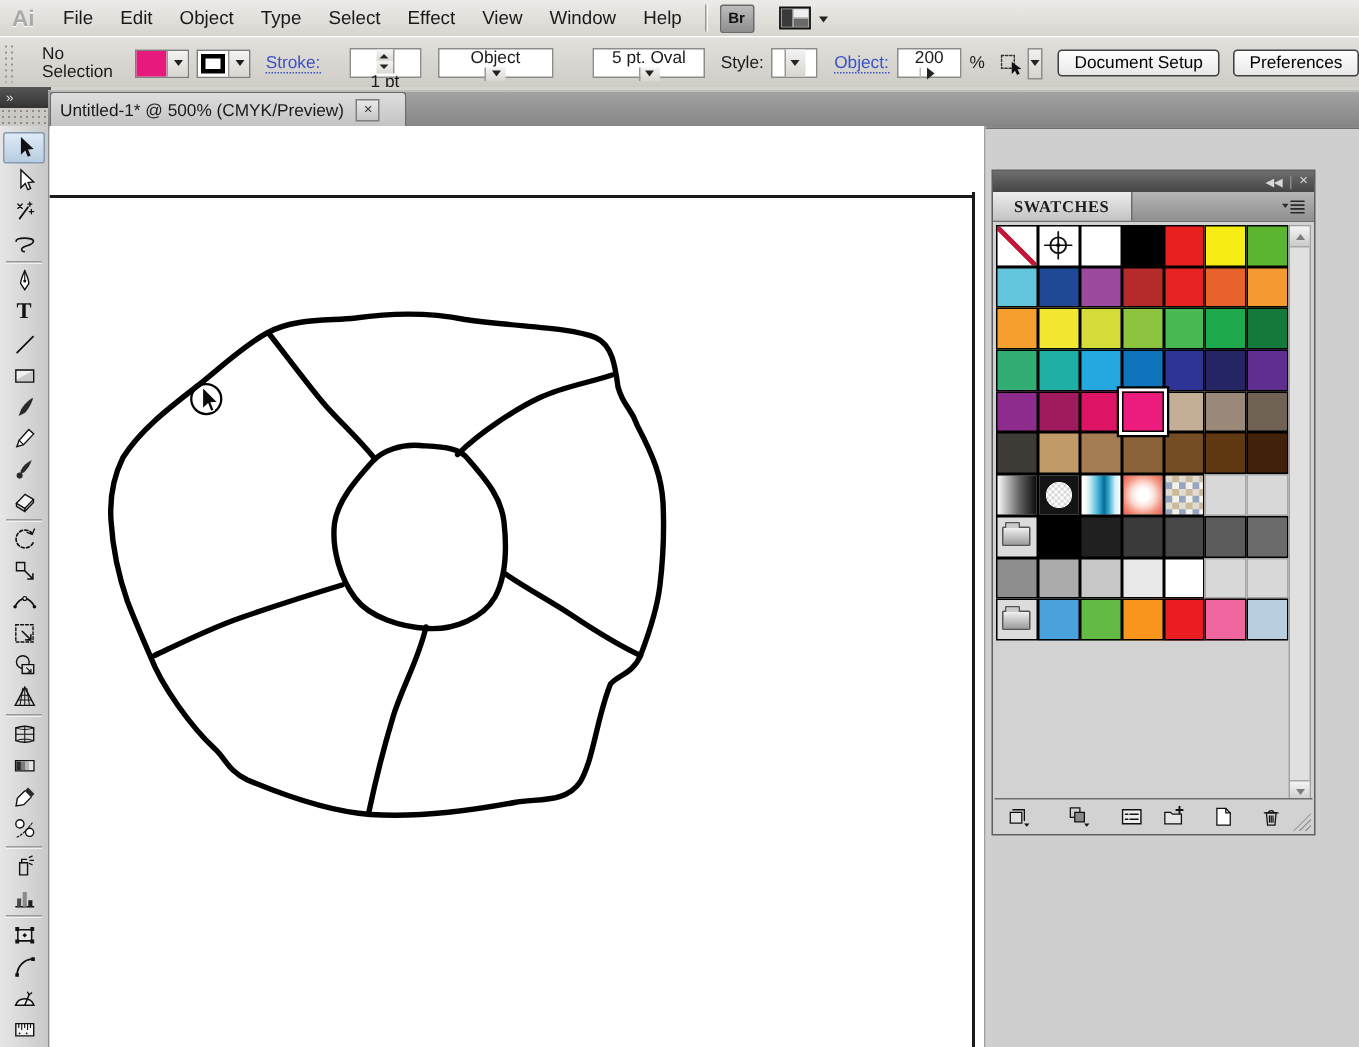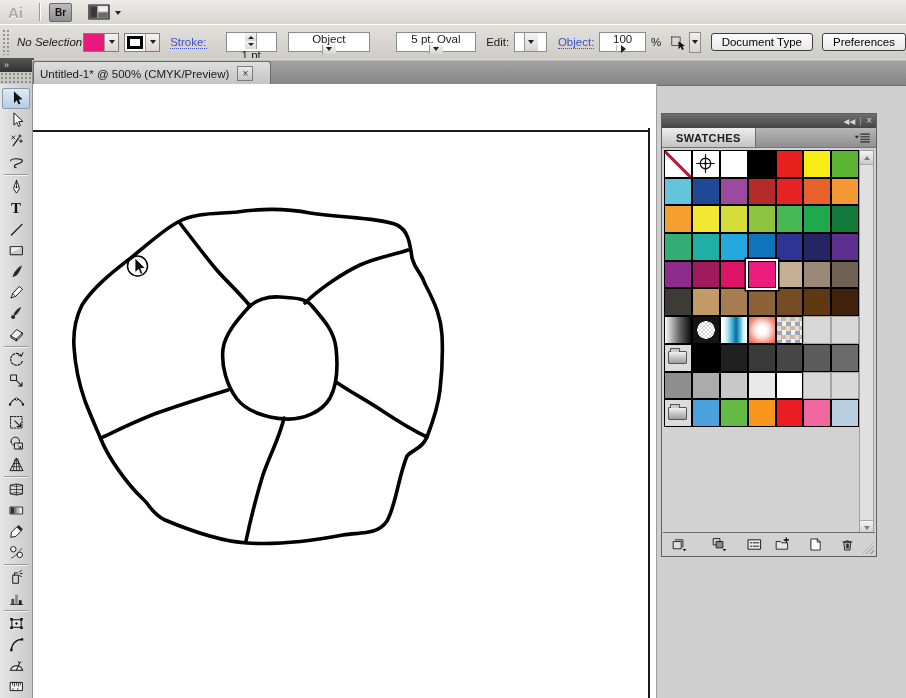--- a/index.html
+++ b/index.html
@@ -15,21 +15,21 @@
   #br-btn{width:21px;height:17px;background:linear-gradient(#bdbdbd,#8f8f8f);border:1px solid #6a6a6a;border-radius:2px;
           font-size:10px;font-weight:bold;color:#111;display:grid;place-items:center;}
   #workspace-btn{display:flex;align-items:center;gap:5px;margin-left:16px;}
   #workspace-btn svg{width:22px;height:16px;}
   .tri-d{width:0;height:0;border:3.5px solid transparent;border-top:4.5px solid #222;margin-top:4px;}
   
   #controlbar{position:absolute;left:0;top:24px;width:906px;height:34px;background:linear-gradient(#E2E0DC,#CFCCC6);
               border-top:1px solid #fff;border-bottom:1px solid #8a8a8a;display:flex;align-items:center;font-size:11.5px;}
   #cbar-grip{position:absolute;left:2px;top:4px;bottom:4px;width:7px;
              background-image:radial-gradient(#949494 28%,transparent 32%);background-size:4px 4px;}
-  #status-text{margin-left:17px;width:86px;font-style:italic;}
+  #status-text{margin-left:28px;width:86px;}
   .mini-combo{display:flex;height:17px;border:1px solid #7e7e7e;background:#fff;margin-right:5px;}
   .swatch-box{width:20px;height:100%;}
   .arrow-btn{width:13px;height:100%;background:linear-gradient(#f4f3f2,#d9d6d0);border-left:1px solid #999;
              display:grid;place-items:center;}
   .link{color:#3A52C8;border-bottom:1px dotted #3A52C8;padding-bottom:0px;}
   .combo{display:flex;align-items:center;height:18px;border:1px solid #8c8c8c;background:#fff;flex-direction:column;}
   .spin{width:11px;height:100%;display:flex;flex-direction:column;border-right:1px solid #9b9b9b;}
   .spin > div{flex:1;display:grid;place-items:center;background:linear-gradient(#f5f4f3,#dcd9d3);}
   .spin .t-u{width:0;height:0;border:3px solid transparent;border-bottom:3.6px solid #222;margin-bottom:2px;}
   .spin .t-d{width:0;height:0;border:3px solid transparent;border-top:3.6px solid #222;margin-top:2px;}
@@ -74,21 +74,21 @@
   
   #swatches{position:absolute;left:661px;top:113px;width:216px;height:444px;border:1px solid #5f5f5f;
             background:#D2D2D2;box-sizing:border-box;}
   #sw-header{height:14px;background:linear-gradient(#6e6e6e,#454545);display:flex;justify-content:flex-end;
              align-items:center;color:#d8d8d8;font-size:7.5px;gap:5px;padding-right:4px;}
   #sw-header .hsep{width:1px;height:9px;background:#8a8a8a;}
   #sw-header .hx{font-size:10px;line-height:1;}
   #sw-tabrow{height:19px;background:linear-gradient(#b6b6b6,#8f8f8f);display:flex;align-items:stretch;position:relative;
              border-bottom:1px solid #747474;}
   #sw-tab{padding:0 14px;background:linear-gradient(#ededed,#c3c3c3);border-right:1px solid #6e6e6e;
-          display:flex;align-items:center;font-size:11px;font-weight:bold;color:#1c1c1c;letter-spacing:.4px;}
+          display:flex;align-items:center;font-size:11px;font-weight:bold;color:#1c1c1c;letter-spacing:.4px;font-family:Liberation Serif, serif;}
   #sw-menu-btn{position:absolute;right:3px;top:3px;width:22px;height:14px;display:grid;place-items:center;}
   #sw-menu-btn svg{width:18px;height:12px;}
   #sw-grid{position:absolute;left:2px;top:36px;display:grid;grid-template-columns:repeat(7,27.9px);grid-auto-rows:27.7px;}
   .cell{box-sizing:border-box;border:1px solid #000;}
   .cell.empty{border:1px solid #a5a5a5;background:#d8d8d8;}
   .cell.selected{box-shadow:0 0 0 2px #fff,0 0 0 3.5px #000;position:relative;z-index:3;}
   .cell.reg{background:#fff;display:grid;place-items:center;}
   .cell.reg svg{width:21px;height:21px;}
   .cell.none{background:linear-gradient(to top right,#fff 44%,#c41639 45%,#c41639 53%,#fff 54%);}
   .cell.p-grad{background:linear-gradient(90deg,#fafafa,#666 55%,#0c0c0c);}
@@ -115,20 +115,31 @@
   .ft-btn svg{width:17px;height:17px;}
   #sw-resize{position:absolute;right:1px;bottom:1px;width:12px;height:12px;
              background:repeating-linear-gradient(135deg,transparent 0 2px,#9a9a9a 2px 3px);
              clip-path:polygon(100% 0,100% 100%,0 100%);}
 </style>
 </head>
 <body>
 
 <div id="menubar">
   <span id="ai-logo">Ai</span>
+  <div id="menu-items" style="display:flex;">
+      <div class="menu-item">File</div>
+      <div class="menu-item">Edit</div>
+      <div class="menu-item">Object</div>
+      <div class="menu-item">Type</div>
+      <div class="menu-item">Select</div>
+      <div class="menu-item">Effect</div>
+      <div class="menu-item">View</div>
+      <div class="menu-item">Window</div>
+      <div class="menu-item">Help</div>
+    </div>
   <div id="menu-sep"></div>
   <div id="br-btn">Br</div>
   <div id="workspace-btn">
     <span>
         <svg viewBox="0 0 22 16" class="icn">
           <path d="M1,1 h20 v14 h-20 Z" fill="#b5b5b5" stroke="#111" stroke-width="1.2" stroke-linecap="round"></path>
           <path d="M2.2,2.2 h7 v11.6 h-7 Z" fill="#3a3a3a" stroke-linecap="round"></path>
           <path d="M10.2,2.2 h9.6 v5.3 h-9.6 Z" fill="#efefef" stroke-linecap="round"></path>
           <path d="M10.2,8.5 h9.6 v5.3 h-9.6 Z" fill="#6a6a6a" stroke-linecap="round"></path>
         </svg>
@@ -181,50 +192,50 @@
   </div>
 
   <div class="combo" style="width:102px;margin-left:26px;">
     <span id="brush-dash"></span>
     <span class="txt" style="flex:1;">5 pt. Oval</span>
     <div class="arrow-btn">
         <span class="tri-d" style="margin-top:2px;"></span>
       </div>
   </div>
 
-  <span style="margin:0 5px 0 10px;">Edit:</span>
+  <span style="margin:0 5px 0 10px;">Style:</span>
   <div class="combo" style="width:40px;">
     <span style="flex:1;"></span>
     <div class="arrow-btn">
         <span class="tri-d" style="margin-top:2px;"></span>
       </div>
   </div>
 
   <span class="link" style="margin:0 5px 0 11px;">Object:</span>
   <div class="combo" style="width:58px;">
-    <span class="txt" style="flex:1;">100</span>
+    <span class="txt" style="flex:1;">200</span>
     <div class="opac-arrow">
         <span class="tri-r"></span>
       </div>
   </div>
   <span style="margin:0 8px 0 5px;">%</span>
 
   <div id="isolate-btn">
     <span>
         <svg viewBox="0 0 22 20" class="icn">
           <path d="M3,3.5 h10 v10 h-10 Z" fill="none" stroke="#333" stroke-width="1.1" stroke-dasharray="1.8,1.4" stroke-linecap="round"></path>
           <path d="M11,8.5 L11,18 L13.6,15.4 L15.2,18.8 L17.2,17.8 L15.6,14.4 L18.6,14.2 Z" fill="#111" stroke-linecap="round"></path>
         </svg>
       </span>
   </div>
   <div id="isolate-dd">
       <span class="tri-d" style="margin-top:2px;"></span>
     </div>
 
-  <button class="win-btn" style="margin-left:10px;">Document Type</button>
+  <button class="win-btn" style="margin-left:10px;">Document Setup</button>
   <button class="win-btn" style="margin-left:9px;">Preferences</button>
 </div>
 
 <div id="tabbar">
   <div id="tools-collapse">»</div>
   <div id="tools-grip"></div>
   <div id="tabstrip">
     <div id="doc-tab">
       <span>Untitled-1* @ 500% (CMYK/Preview)</span>
       <span id="tab-close">×</span>

